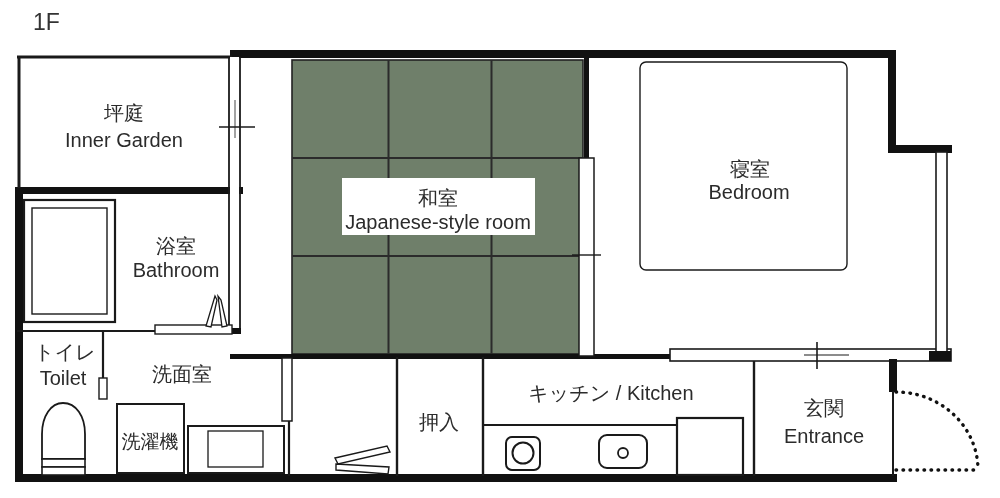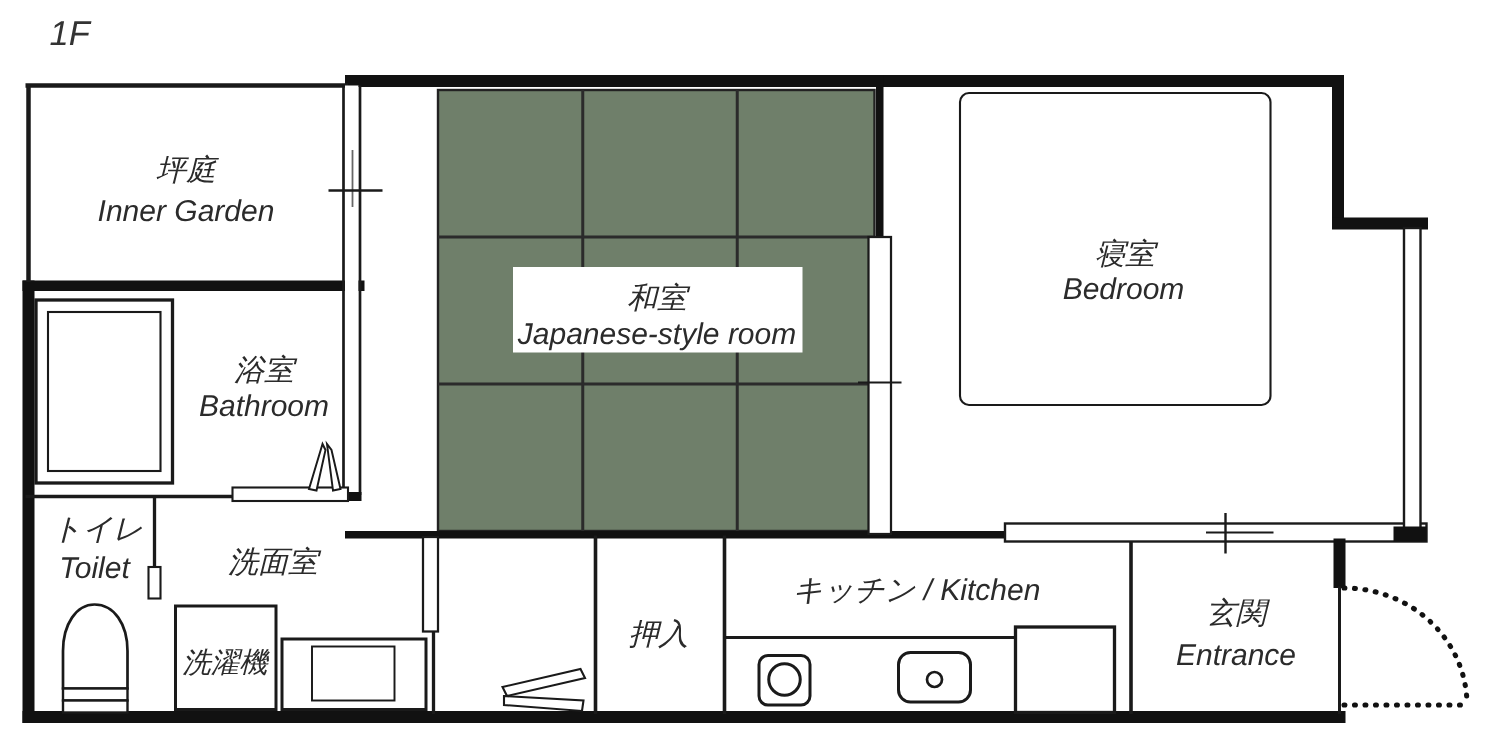--- a/index.html
+++ b/index.html
@@ -6,21 +6,20 @@
     margin: 0;
     padding: 0;
     background: #ffffff;
   }
   .plan-wrap {
     width: 1000px;
     height: 482px;
     background: #ffffff;
     position: relative;
     font-family: "Liberation Sans", "DejaVu Sans", sans-serif;
-    font-style: italic;
   }
   svg { display: block; }
   text {
     font-family: "Liberation Sans", "DejaVu Sans", sans-serif;
     fill: #2b2b2b;
   }
   .lbl { font-size: 20px; }
   .lbl-sm { font-size: 19px; }
   .floor { font-size: 23px; fill: #333; }
   .wall { fill: #111111; }

